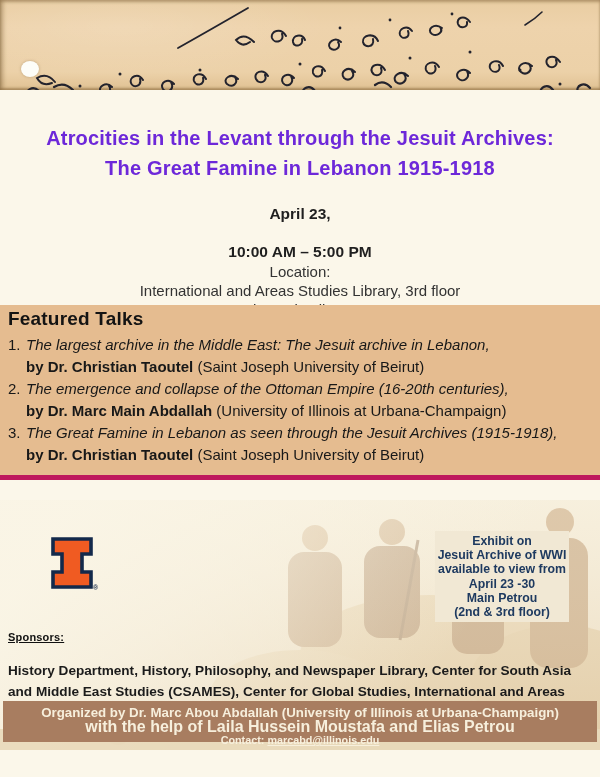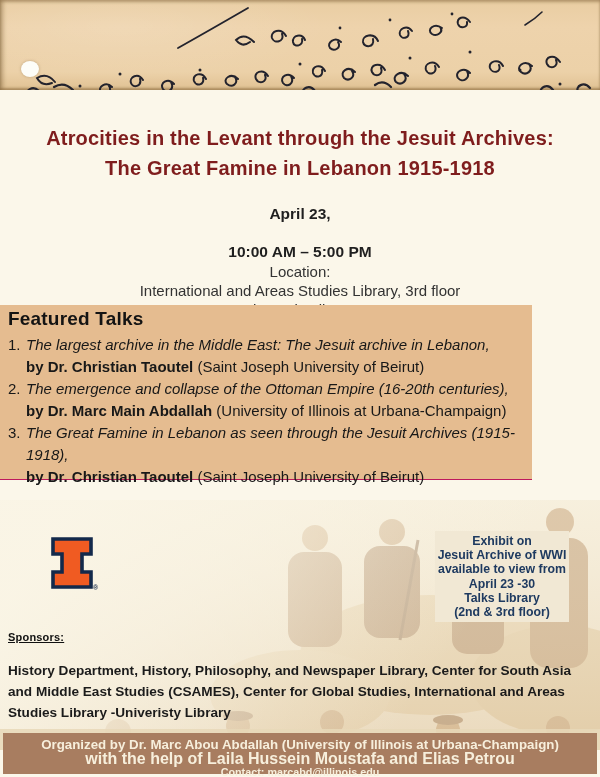--- a/index.html
+++ b/index.html
@@ -18,29 +18,29 @@
     box-shadow: inset 3px 0 4px rgba(120,90,50,.45), inset 0 2px 3px rgba(120,90,50,.35), inset 0 -2px 2px rgba(150,115,70,.5);
   }
   .manuscript svg{ position:absolute; left:0; top:0; }
   .hole-punch{
     position:absolute; left:21px; top:61px; width:18px; height:16px;
     background:#fdfdf8; border-radius:50%; box-shadow:0 0 3px rgba(160,130,90,.6);
   }
   
   .title{
     margin-top:33px; text-align:center; font-size:20px; font-weight:bold;
-    color:#7f1d1d; line-height:30px; letter-spacing:.2px;
+    color:#6d28d9; line-height:30px; letter-spacing:.2px;
   }
   .event-info{ margin-top:21px; text-align:center; color:#262626; }
   .event-info .b{ font-weight:bold; font-size:15.5px; line-height:20px; color:#1f1f1f;margin-top:18px;}
   .event-info .r{ font-weight:normal; font-size:15px; line-height:19px; color:#333;}
   
   .talks-band{
-    position:absolute; left:0; top:305px; width:532px; height:175px;
-    background:#e5bc90; border-bottom:1px solid #be185d; padding:3px 6px 0 8px;
+    position:absolute; left:0; top:305px; width:600px; height:175px;
+    background:#e5bc90; border-bottom:5px solid #be185d; padding:3px 6px 0 8px;
   }
   .talks-heading{ font-size:19px; font-weight:bold; color:#131313; letter-spacing:.2px; }
   .talk-list{ margin-top:4px; }
   .talk-item{ display:flex; font-size:15px; color:#181818; line-height:22px; }
   .talk-num{ width:18px; flex:0 0 18px; }
   .talk-title{ font-style:italic; }
   .talk-speaker{ font-weight:bold; }
   
   .photo-section{ position:absolute; left:0; top:500px; width:600px; height:250px; background:#f8f2e2; }
   .photo-bg{ position:absolute; inset:0; overflow:hidden; }
@@ -63,21 +63,21 @@
   .sponsors-heading{
     position:absolute; left:8px; top:131px; font-size:11px; font-weight:bold;
     color:#111; text-decoration:underline; letter-spacing:.2px;
   }
   .sponsors-text{
     position:absolute; left:8px; top:160px; width:586px;
     font-size:13.6px; font-weight:bold; color:#1b1b1b; line-height:21px;
   }
   
   .footer{
-    position:absolute; left:3px; top:733px; width:594px; height:41px;
+    position:absolute; left:3px; top:701px; width:594px; height:41px;
     background:#a87d60; color:#f7efdc; text-align:center; padding-top:4px;
   }
   .footer .f1{ font-size:13.3px; font-weight:bold; line-height:15px; }
   .footer .f2{ font-size:16px; font-weight:bold; line-height:14px; }
   .footer .f3{ font-size:10.8px; font-weight:bold; line-height:12px; }
   .footer a{ color:#f7efdc; text-decoration:underline;text-align:center; }
 </style>
 </head>
 <body>
 
@@ -204,21 +204,21 @@
     <svg class="block-i" width="46" height="54" viewBox="0 0 46 54">
       <path d="M4,3 h38 v15 h-9 v18 h9 v15 h-38 v-15 h9 v-18 h-9 z" fill="#f05b22" stroke="#13294b" stroke-width="3.6" stroke-linejoin="miter"></path>
     </svg>
     <span class="reg-mark">®</span>
 
     <div class="exhibit-box">
       <div>Exhibit on</div>
       <div>Jesuit Archive of WWI</div>
       <div>available to view from</div>
       <div>April 23 -30</div>
-      <div>Talks Library</div>
+      <div>Main Petrou</div>
       <div>(2nd &amp; 3rd floor)</div>
     </div>
 
     <div class="sponsors-heading">Sponsors: </div>
     <div class="sponsors-text">History Department, History, Philosophy, and Newspaper Library, Center for South Asia and Middle East Studies (CSAMES), Center for Global Studies, International and Areas Studies Library -Univeristy Library</div>
   </div>
 
   <div class="footer">
     <div class="f1">Organized by Dr. Marc Abou Abdallah (University of Illinois at Urbana-Champaign)</div>
     <div class="f2">with the help of Laila Hussein Moustafa and Elias Petrou</div>

